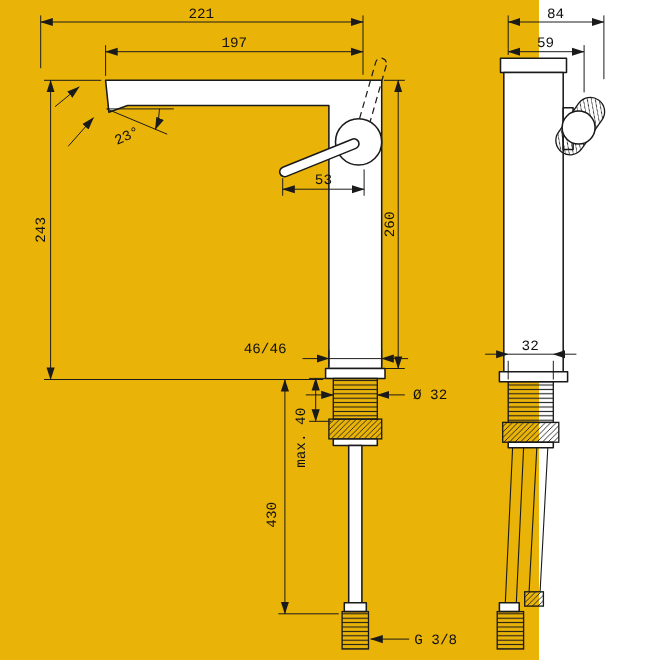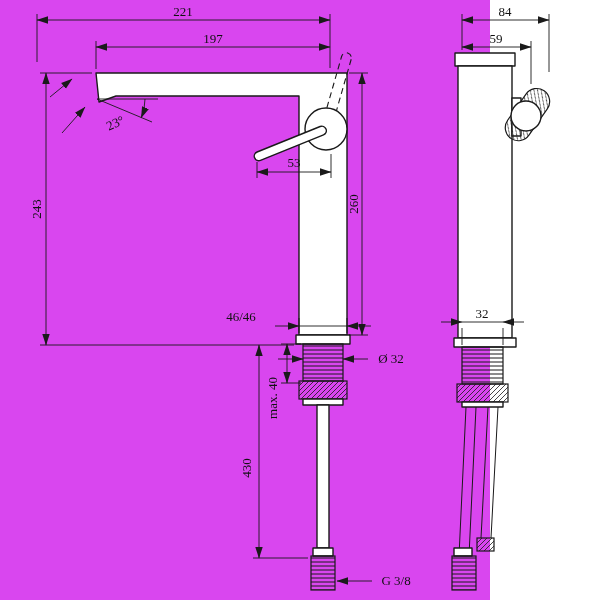--- a/index.html
+++ b/index.html
@@ -1,18 +1,18 @@
 <!DOCTYPE html>
 <html><head>
 <meta charset="utf-8">
 <style>
   html,body{margin:0;padding:0;background:#fff;}
   .canvas{
-    width:490px;height:600px;background:#d946ef;position:relative;
-    font-family:Liberation Serif, serif;
+    width:490px;height:600px;background:#eab308;position:relative;
+    font-family:Liberation Mono, monospace;
   }
   svg{display:block;}
   .outline{fill:#ffffff;stroke:#1a1a1a;stroke-width:1.4;stroke-linejoin:round;}
   .thin{fill:none;stroke:#1a1a1a;stroke-width:1;}
   .dim{fill:none;stroke:#1a1a1a;stroke-width:0.9;}
   .dashed{fill:none;stroke:#1a1a1a;stroke-width:1.1;stroke-dasharray:6 4;}
   .thread{fill:url(#threadPat);stroke:#1a1a1a;stroke-width:1.2;}
   .hatch{fill:url(#hatchPat);stroke:#1a1a1a;stroke-width:1.2;}
   .lbl{font-size:13px;fill:#111;text-anchor:middle;}
 </style>

